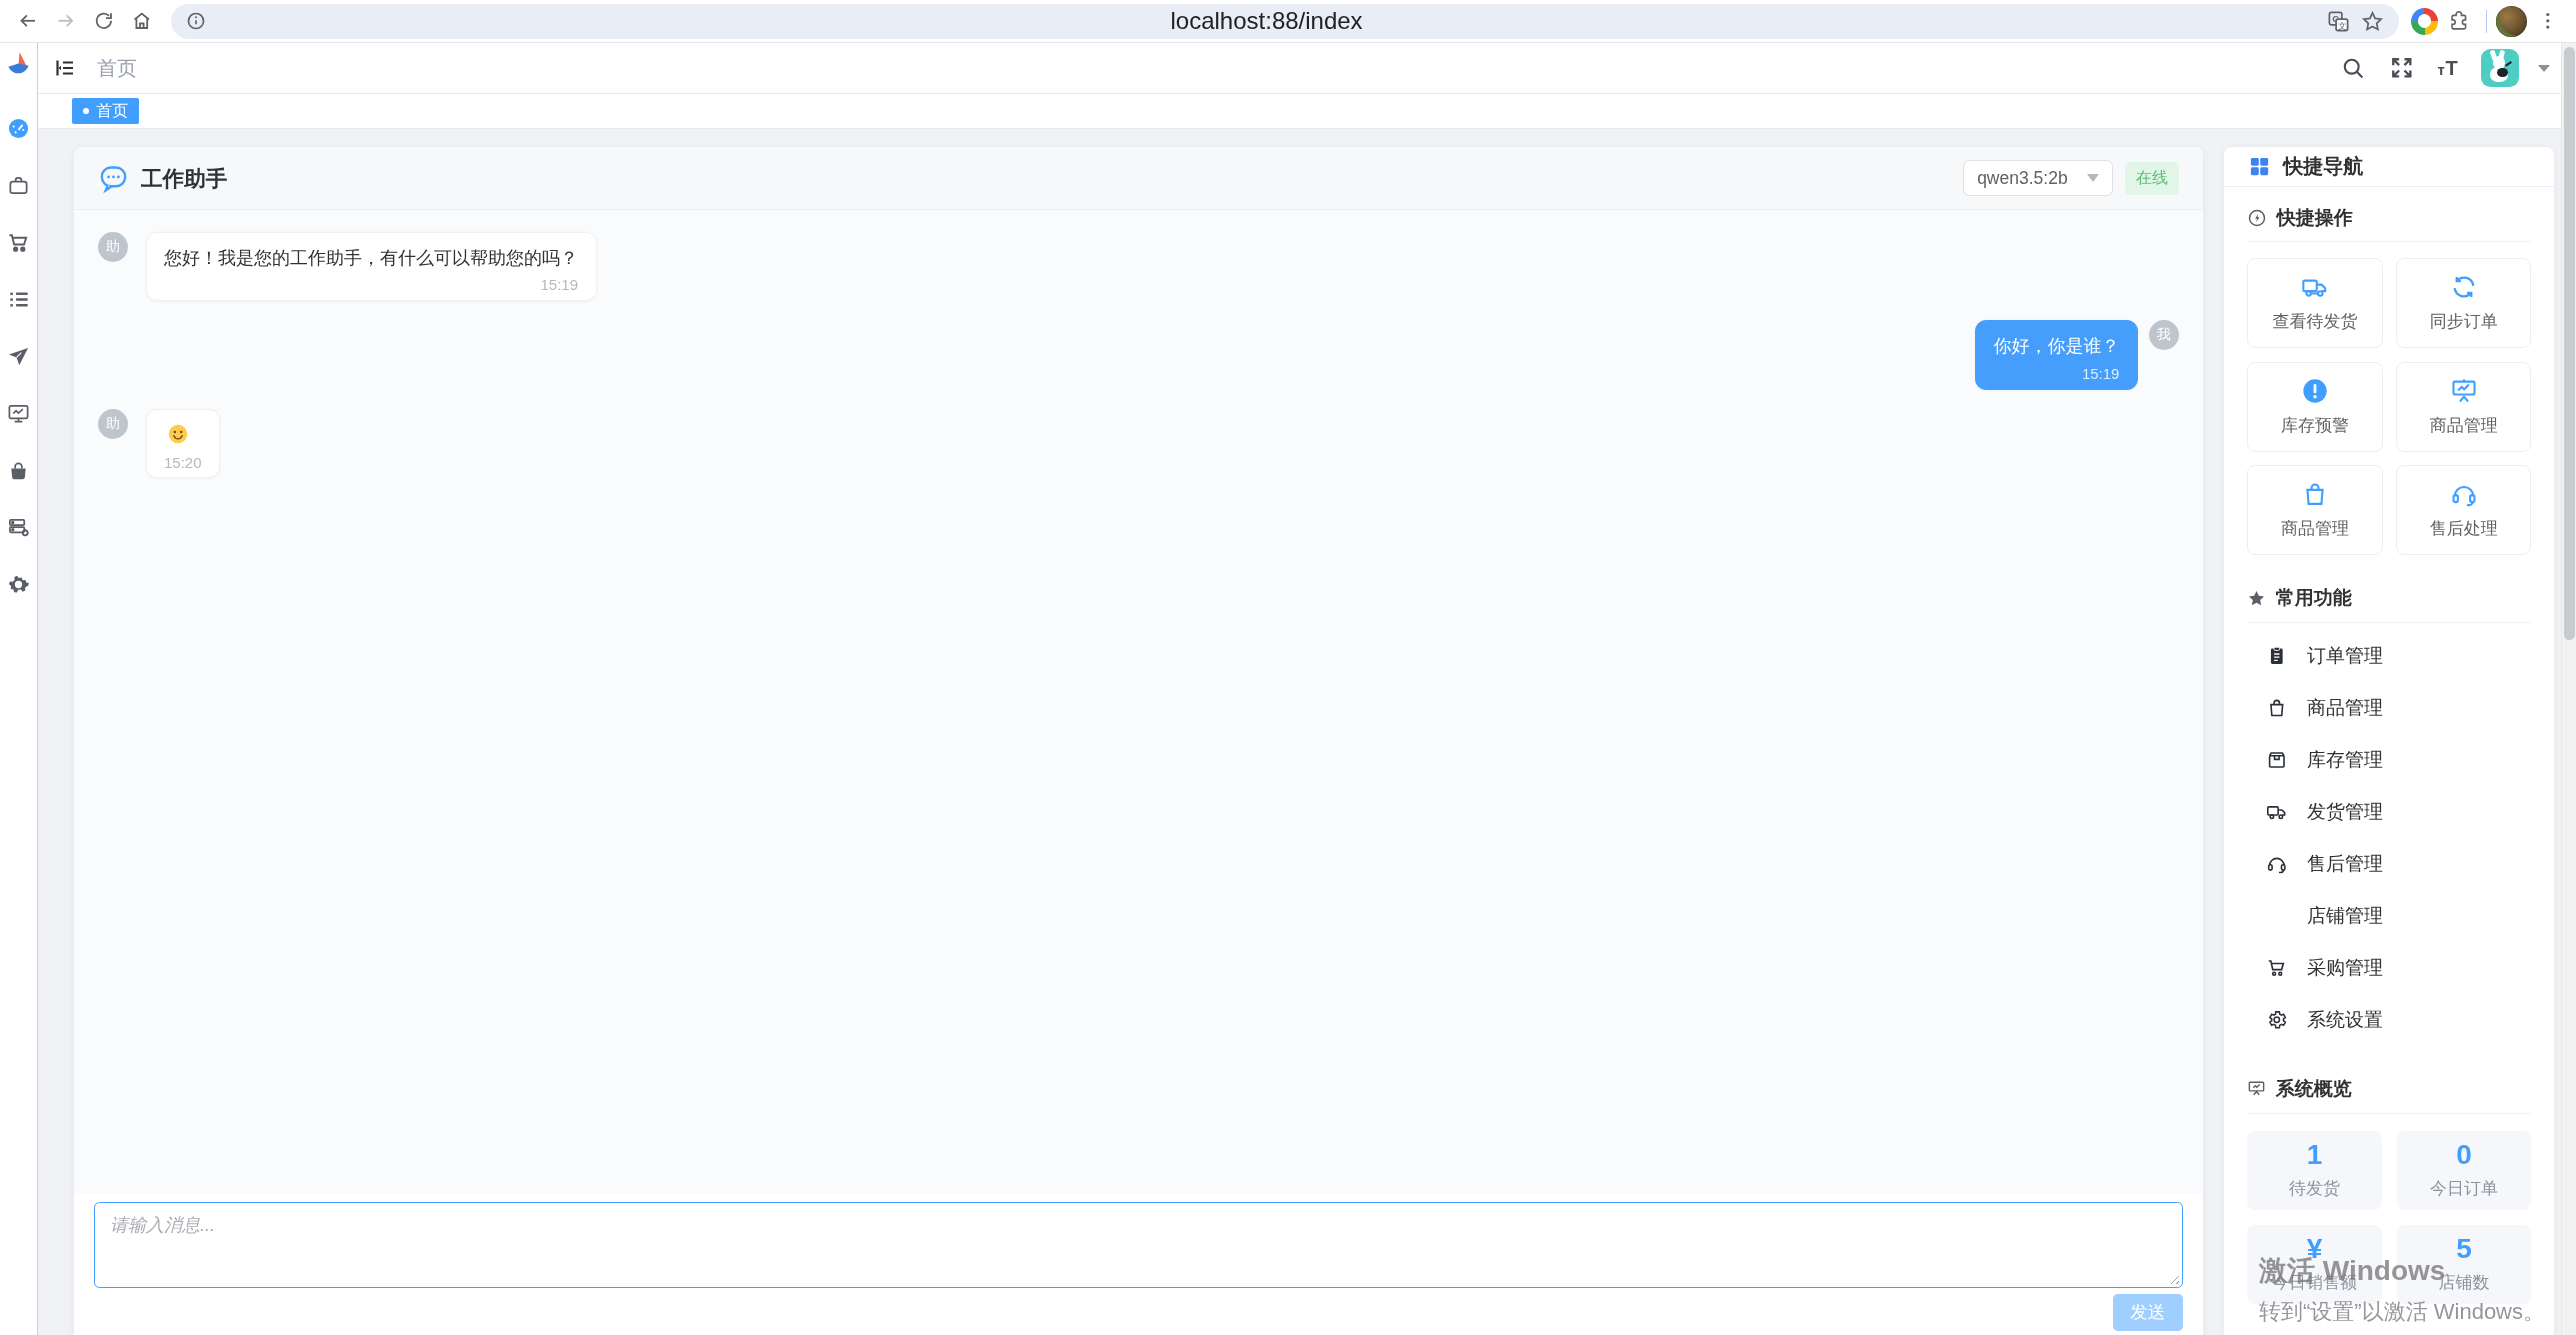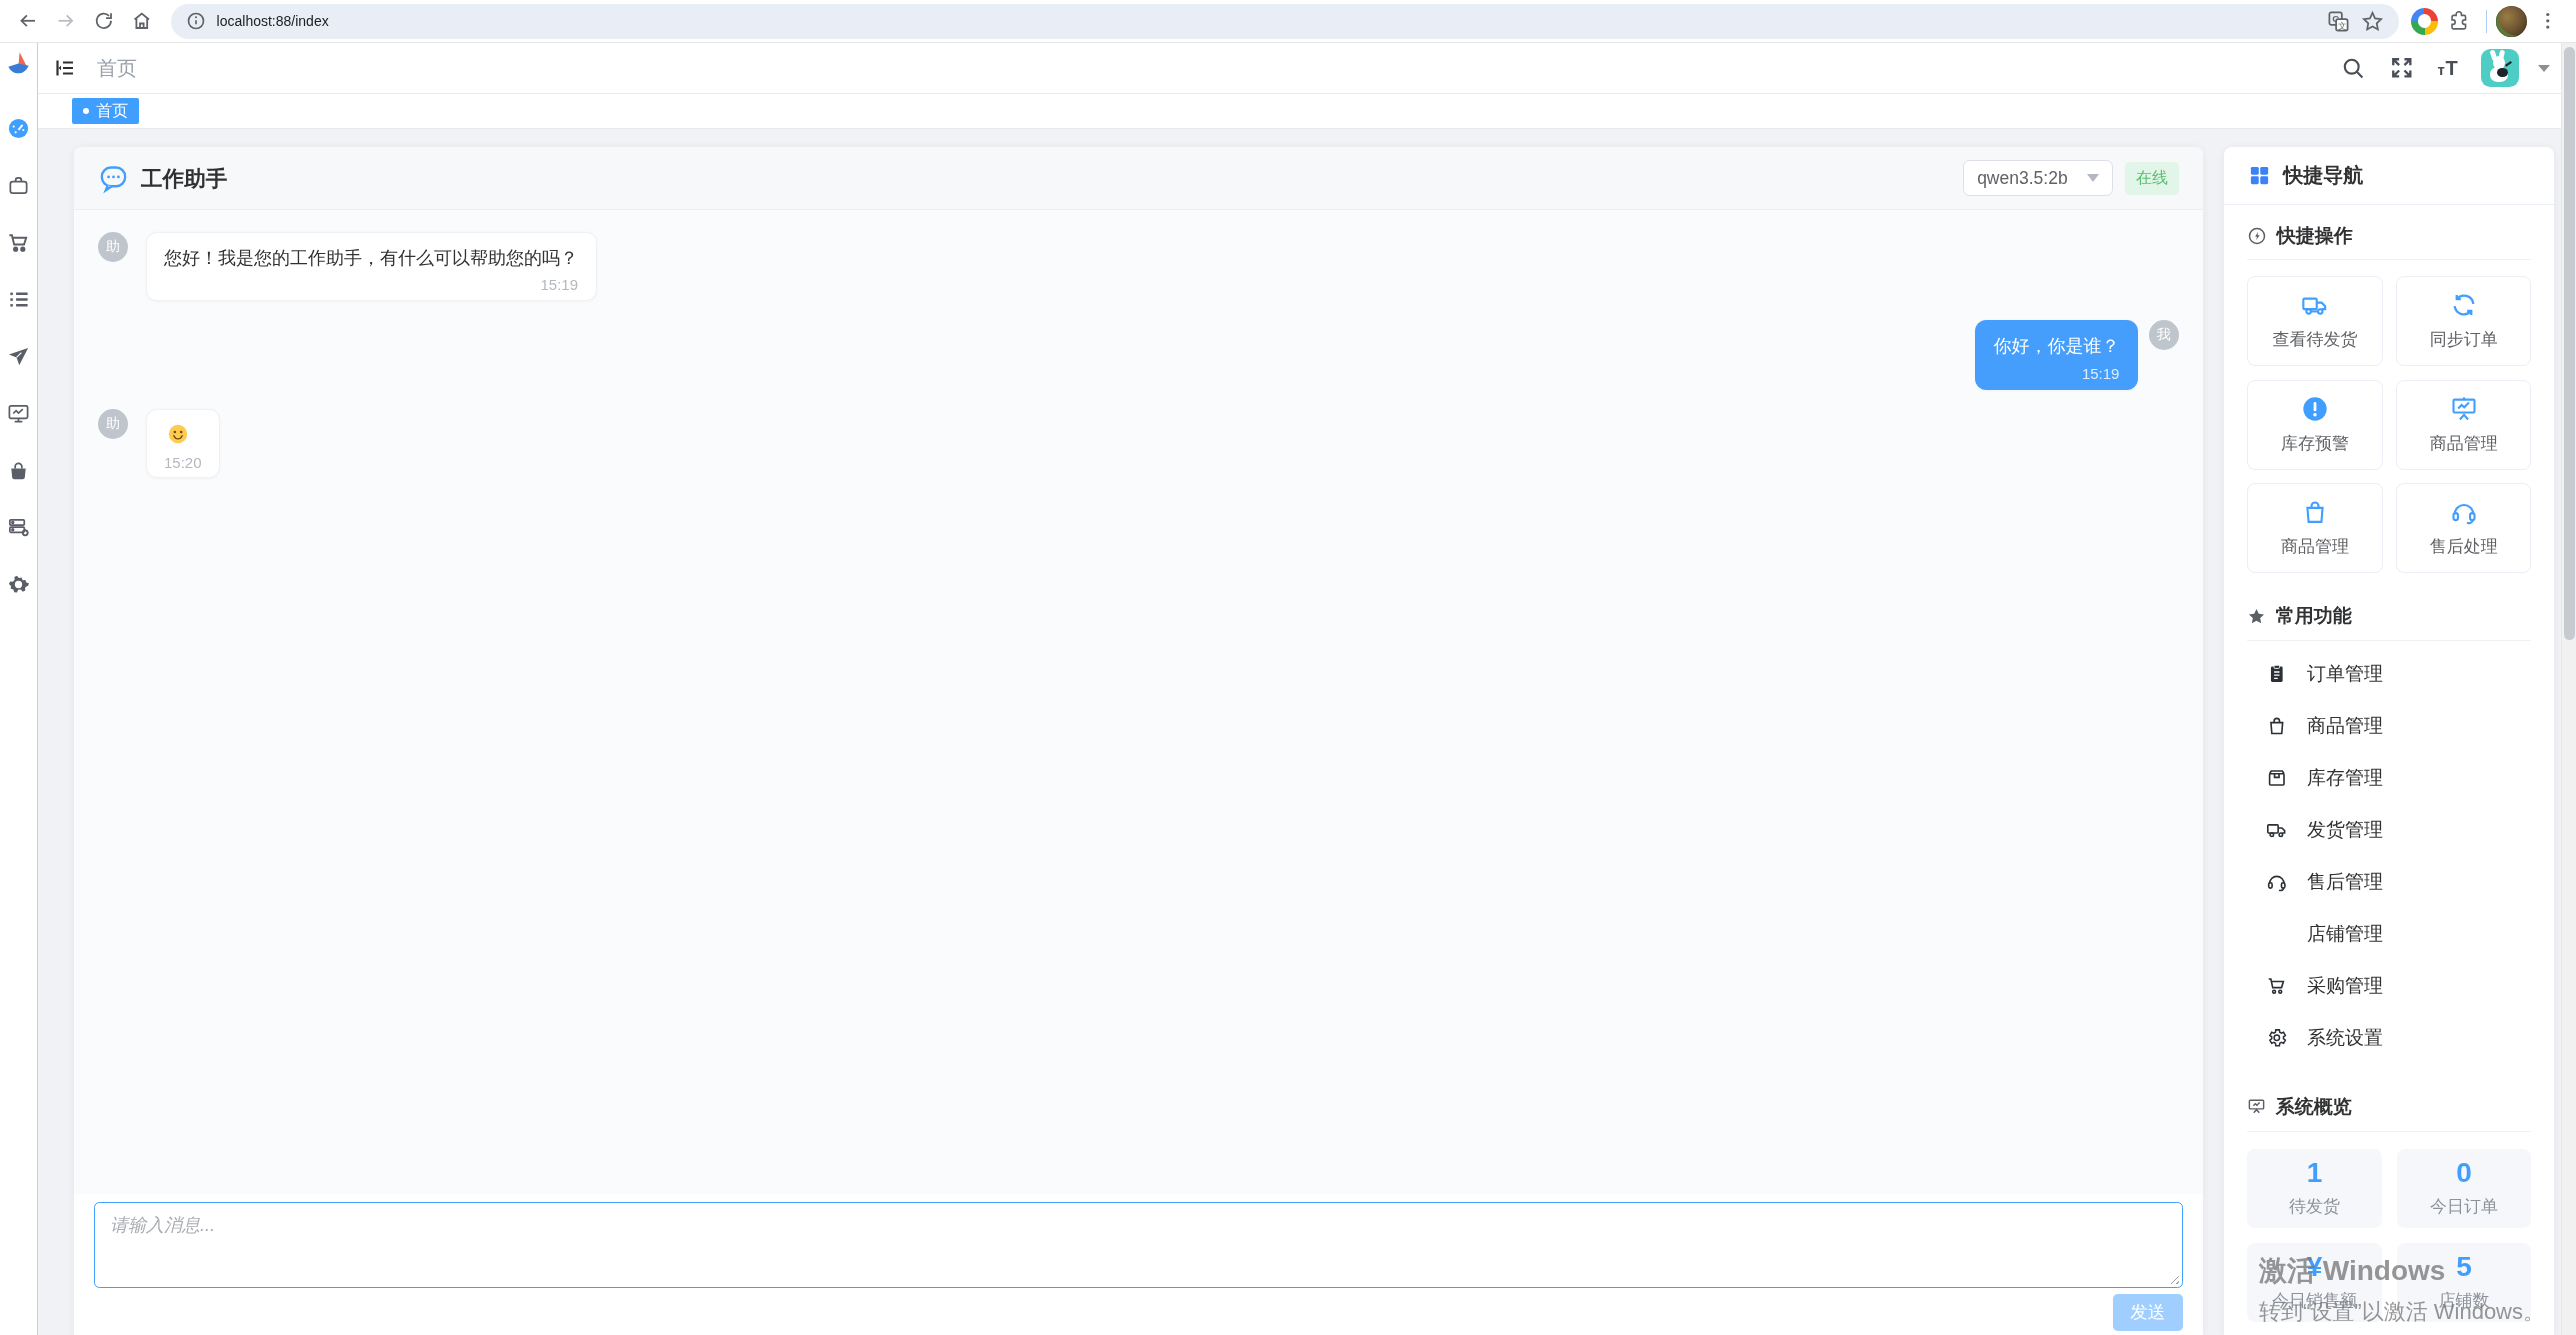--- a/index.html
+++ b/index.html
@@ -8,21 +8,21 @@
   svg { display:block; }
 
   
   .toolbar { position:absolute; top:0; left:0; width:2576px; height:43px; background:#fff;
              display:flex; align-items:center; padding:0 10.8px; gap:4px; border-bottom:0.7px solid #e4e6ea; z-index:50; }
   .tb-btn { width:34px; height:34px; border-radius:50%; display:flex; align-items:center; justify-content:center; color:#5f6368; flex:0 0 auto; }
   .tb-btn svg { width:21.6px; height:21.6px; }
   .tb-btn.dis { color:#b9bdc2; }
   .omnibox { flex:1; height:35px; background:#e9eef6; border-radius:17.5px; display:flex; align-items:center;
              padding:0 15px; margin:0 8px; gap:10.8px; min-width:0; }
-  .omnibox .url { font-size:14px; color:#202124; flex:1; white-space:nowrap; overflow:hidden; }
+  .omnibox .url { font-size:24px; color:#202124; flex:1; white-space:nowrap; overflow:hidden;text-align:center; }
   .omni-ic { color:#5f6368; flex:0 0 auto; }
   .ext-ring { width:27px; height:27px; border-radius:50%; flex:0 0 auto;
               background:conic-gradient(#ea4335 0 25%, #fbbc05 25% 50%, #34a853 50% 75%, #4285f4 75% 100%); position:relative; }
   .ext-ring::after { content:""; position:absolute; inset:6.7px; background:#fff; border-radius:50%; }
   .tb-sep { width:1.3px; height:23px; background:#aecbfa; margin:0 5.4px; flex:0 0 auto; }
   .tb-avatar { width:31px; height:31px; border-radius:50%; flex:0 0 auto;
                background:radial-gradient(circle at 35% 35%, #9b7c45, #6b5230 55%, #46381f 85%);
                box-shadow:inset 0 0 0 0.7px rgba(0,0,0,.15), inset 5.4px -4px 0 -2.7px #5c7a3a; }
 
   
@@ -98,21 +98,21 @@
   .chat-textarea::placeholder { color:#a9acb2; }
   .resize-handle { position:absolute; right:4px; bottom:5.4px; width:12px; height:12px;
                    background:repeating-linear-gradient(135deg, transparent 0 2.7px, #9aa0a6 2.7px 4px); 
                    clip-path:polygon(100% 0, 100% 100%, 0 100%); }
   .input-footer { display:flex; justify-content:flex-end; margin-top:4px; }
   .send-btn { background:#a0cfff; color:#fff; font-size:17.5px; border:none; border-radius:4.7px;
               padding:6.7px 17.5px; cursor:not-allowed; }
 
   
   .qnav { width:330px; flex:0 0 auto; display:flex; flex-direction:column; overflow:hidden; }
-  .qnav-header { height:58px; display:flex; align-items:center; padding:0 24px; border-bottom:0.7px solid #ebeef5; }
+  .qnav-header { height:40px; display:flex; align-items:center; padding:0 24px; border-bottom:0.7px solid #ebeef5; }
   .qnav-title { font-size:20px; font-weight:700; color:#303133; margin-left:12px; }
   .qnav-body { padding:0 23px; }
   .sec-head { display:flex; align-items:center; gap:9.4px; margin-top:17.5px; padding-bottom:10.8px; border-bottom:0.7px solid #f0f2f5; }
   .sec-head.gap-lg { margin-top:30px; }
   .sec-head .t { font-size:19px; font-weight:700; color:#303133; }
   .sec-ic { color:#5a5e66; }
   .cards { display:grid; grid-template-columns:1fr 1fr; gap:13.5px; margin-top:16px; }
   .qcard { border:0.7px solid #ebeef5; border-radius:8px; height:90px; display:flex; flex-direction:column;
            align-items:center; justify-content:center; gap:9.4px; background:#fff; }
   .qcard svg { width:28px; height:28px; color:#409eff; }

